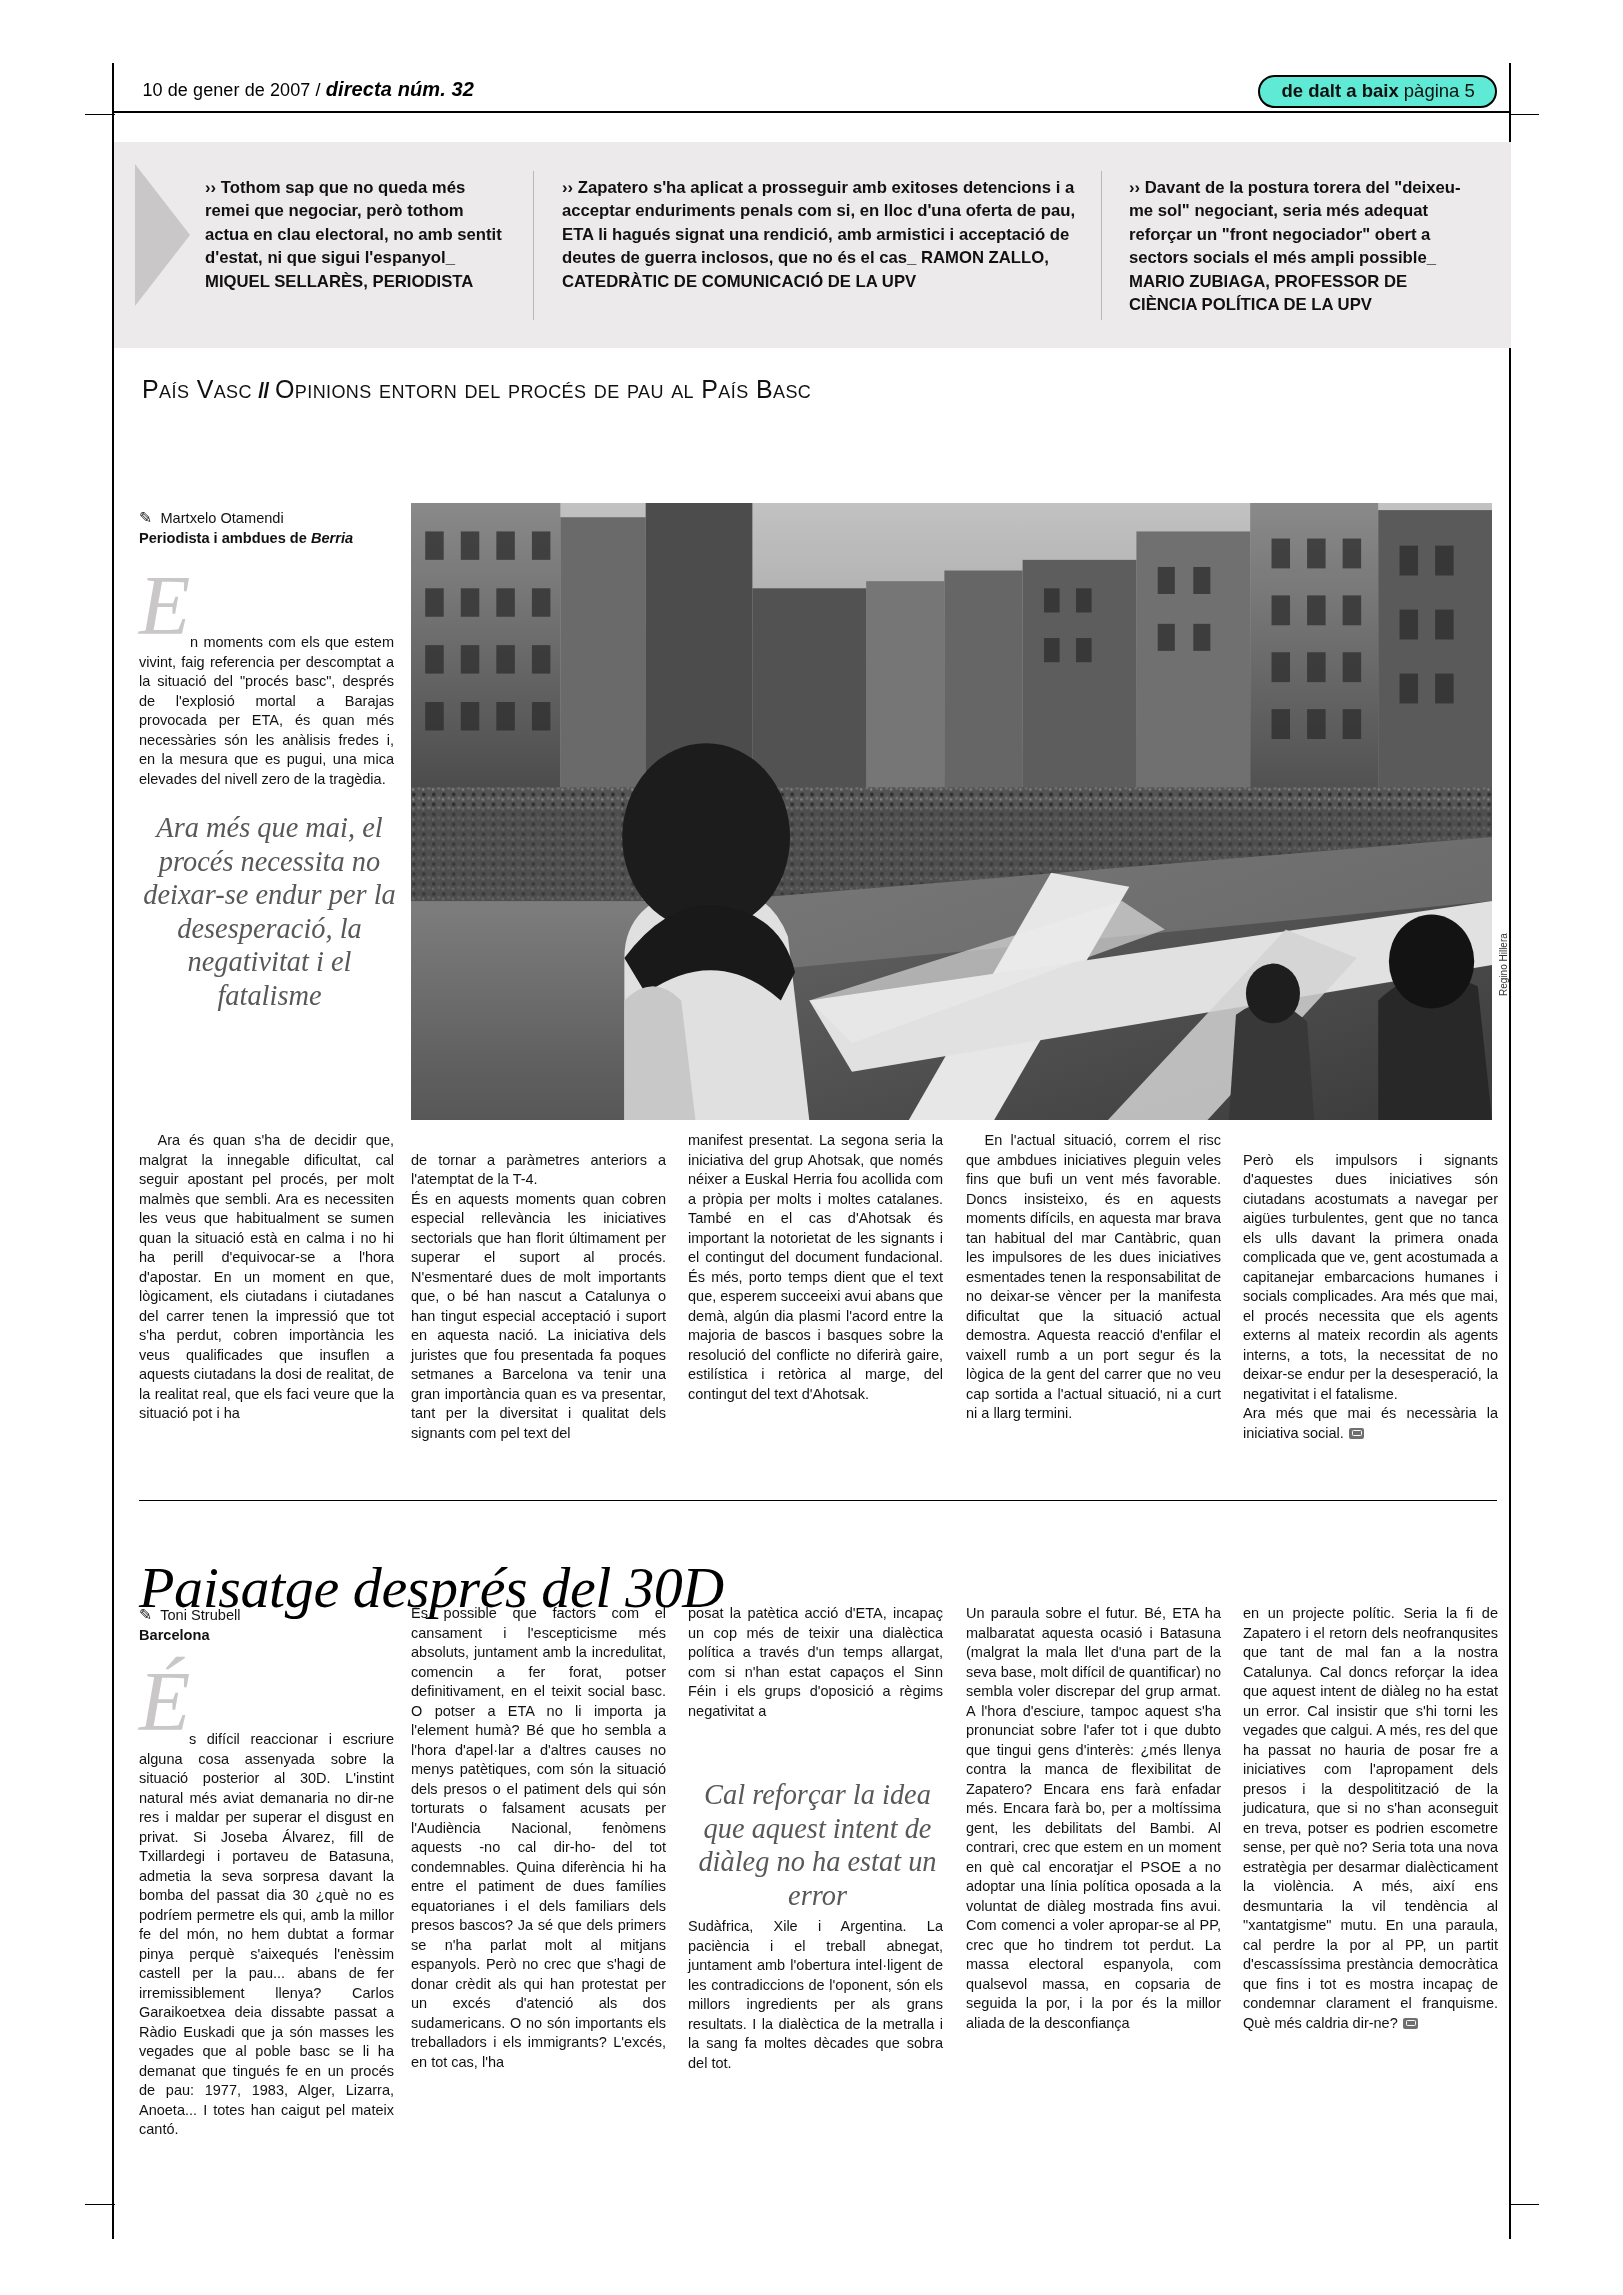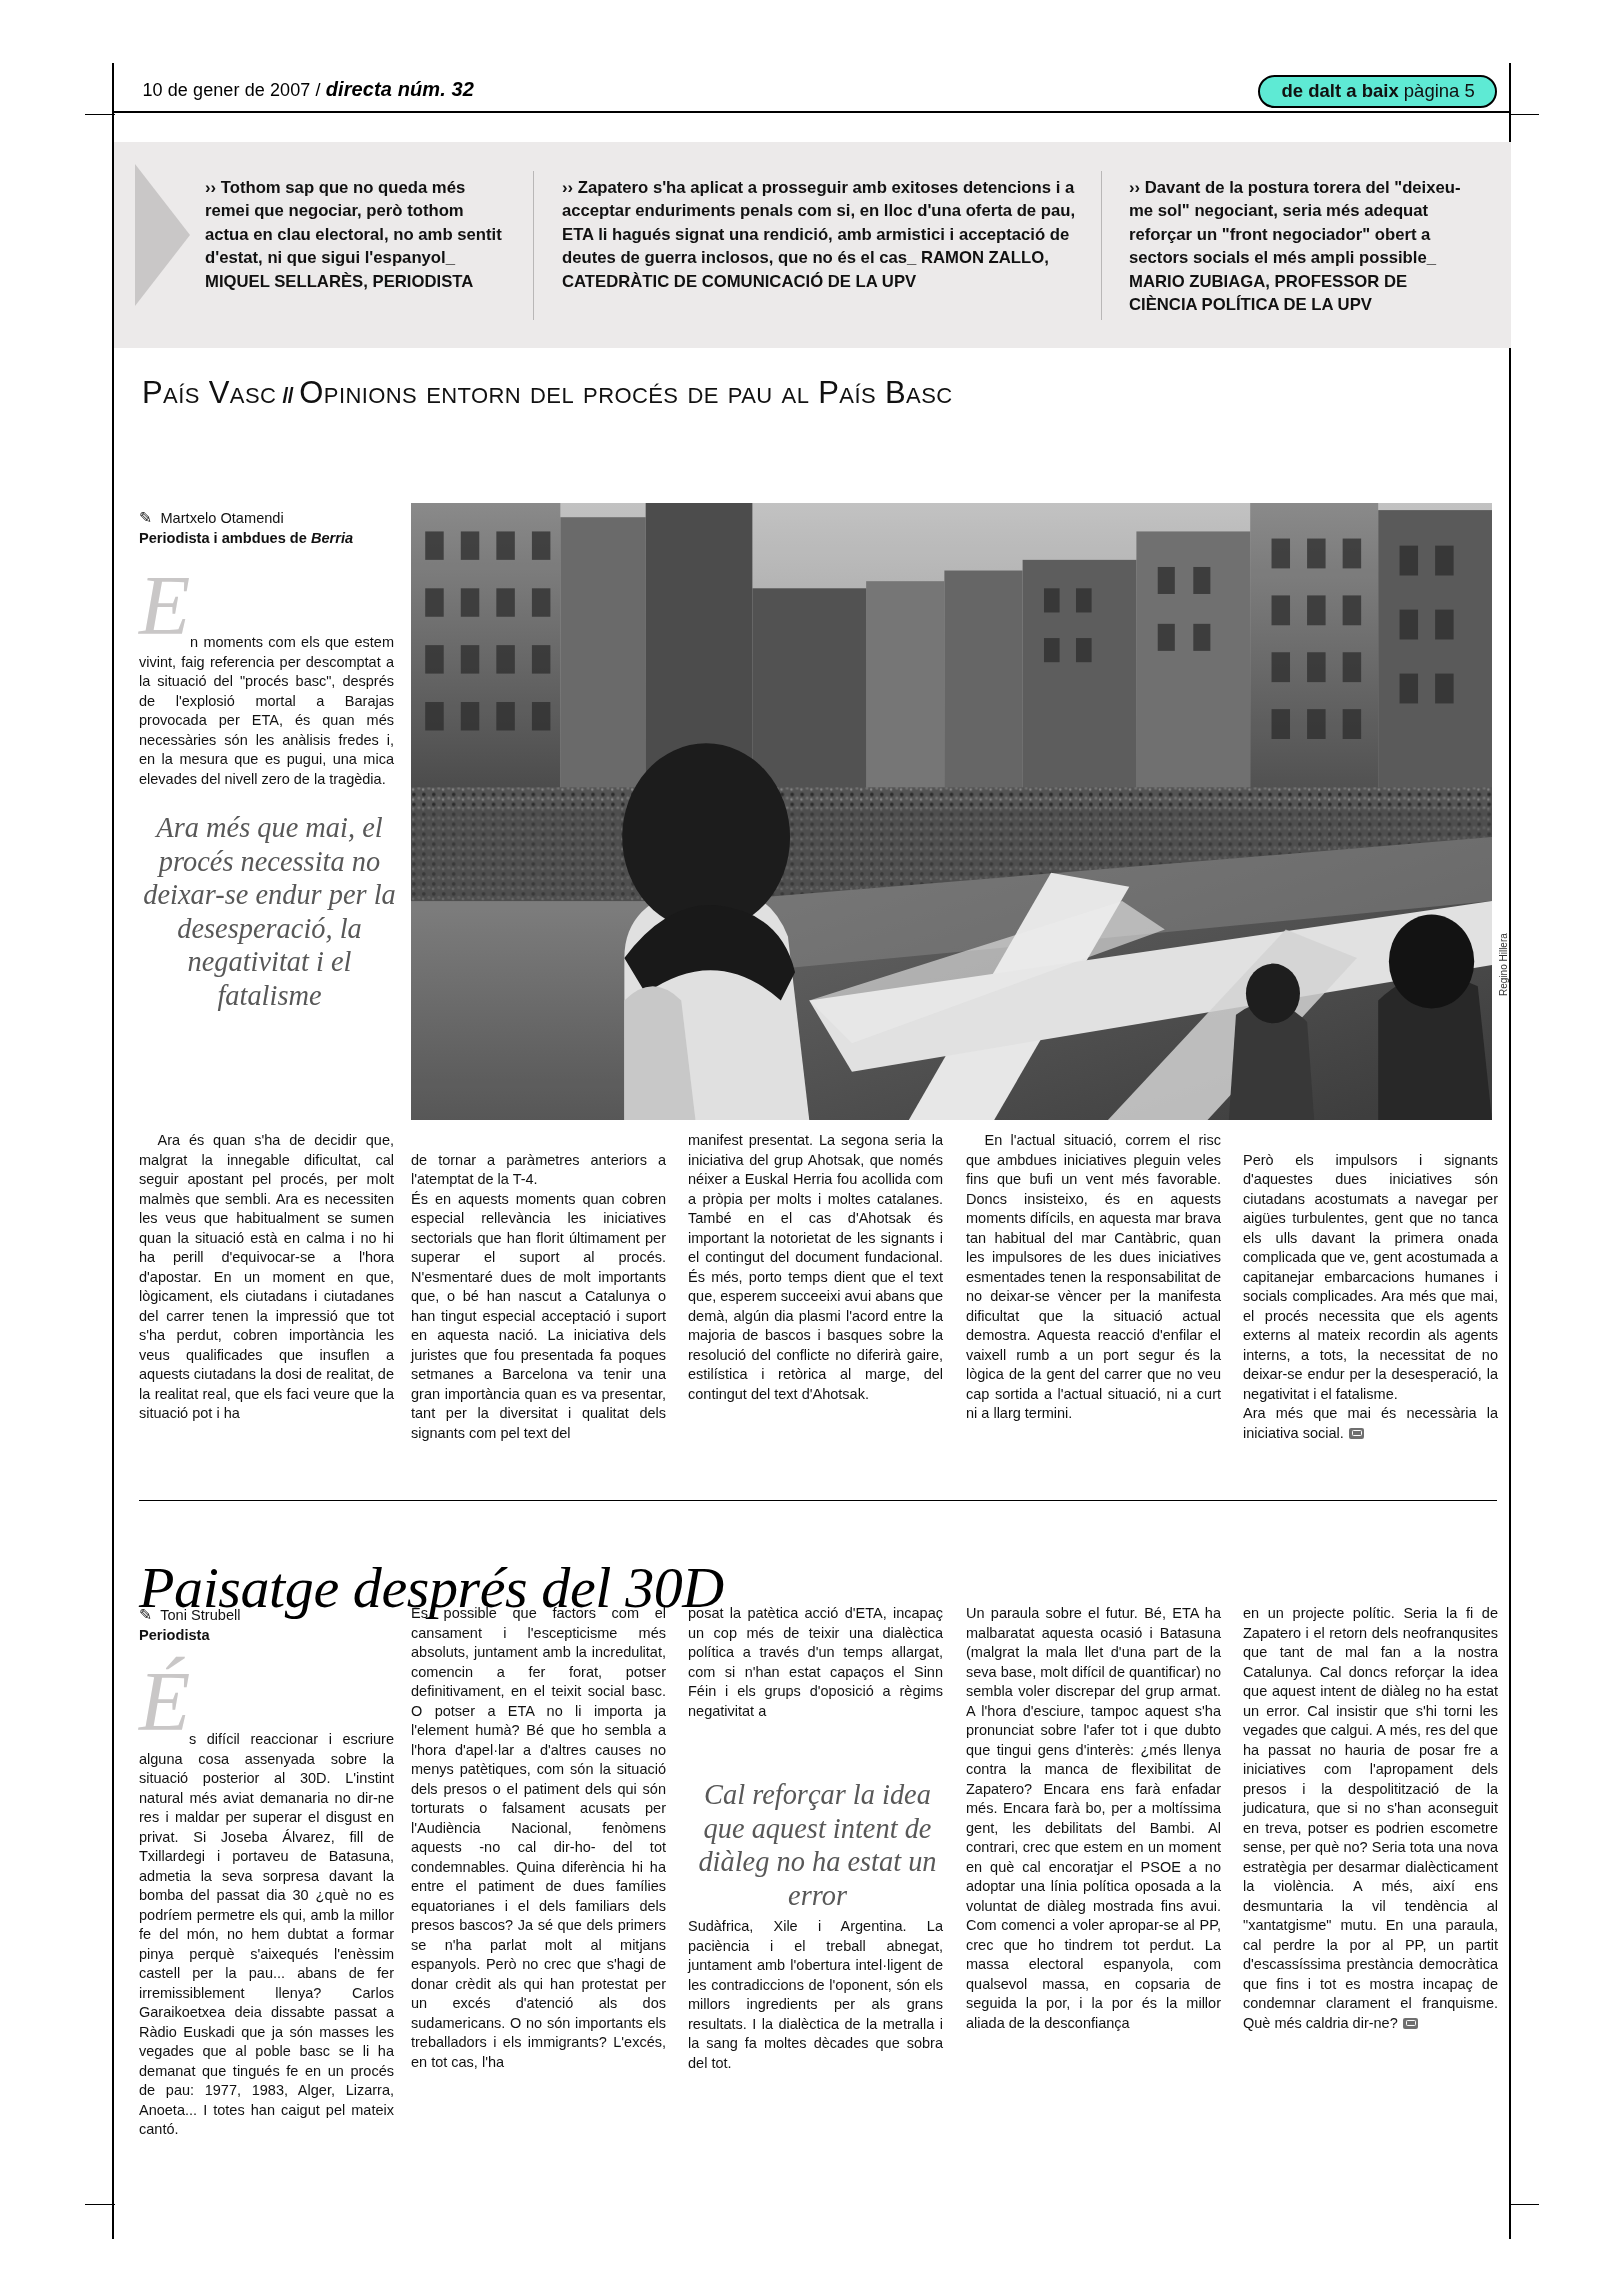--- a/index.html
+++ b/index.html
@@ -126,21 +126,21 @@
     color: #111;
   }
   .kicker .sc {
     font-variant: small-caps;
   }
   .kicker .slashes {
     font-weight: bold;
     letter-spacing: -0.7px;
   }
   .kicker .big {
-    font-size: 31px;
+    font-size: 25px;
   }
 
   
   .headline {
     position: absolute;
     font-family: "Liberation Serif", serif;
     font-style: italic;
     font-weight: normal;
     color: #000;
   }
@@ -468,21 +468,21 @@
 
   <div class="rule-thin" style="left:139px; top:1500px; width:1358px;"></div>
 
   <h1 class="headline" id="headline-2">Paisatge després del 30D</h1>
 
   <div class="byline" style="left:139px; top:1604px; width:256px;">
     <div>
       <span class="pen">✎</span>
       <span class="name">Toni Strubell</span>
     </div>
-    <div class="role">Periodista</div>
+    <div class="role">Barcelona</div>
   </div>
 
   <div class="dropcap" style="left:139px; top:1668px;">É</div>
 
   <div class="col with-drop" style="left:139px; top:1694px; width:255px;">
     <p class="first" style="text-indent:50px;">s difícil reaccionar i escriure alguna cosa assenyada sobre la situació posterior al 30D. L'instint natural més aviat demanaria no dir-ne res i maldar per superar el disgust en privat. Si Joseba Álvarez, fill de Txillardegi i portaveu de Batasuna, admetia la seva sorpresa davant la bomba del passat dia 30 ¿què no es podríem permetre els qui, amb la millor fe del món, no hem dubtat a formar pinya perquè s'aixequés l'enèssim castell per la pau... abans de fer irremissiblement llenya? Carlos Garaikoetxea deia dissabte passat a Ràdio Euskadi que ja són masses les vegades que al poble basc se li ha demanat que tingués fe en un procés de pau: 1977, 1983, Alger, Lizarra, Anoeta... I totes han caigut pel mateix cantó.</p>
   </div>
 
   <div class="col" style="left:411px; top:1604px; width:255px;">
     <p class="first">És possible que factors com el cansament i l'escepticisme més absoluts, juntament amb la incredulitat, comencin a fer forat, potser definitivament, en el teixit social basc. O potser a ETA no li importa ja l'element humà? Bé que ho sembla a l'hora d'apel·lar a d'altres causes no menys patètiques, com són la situació dels presos o el patiment dels qui són torturats o falsament acusats per l'Audiència Nacional, fenòmens aquests -no cal dir-ho- del tot condemnables. Quina diferència hi ha entre el patiment de dues famílies equatorianes i el dels familiars dels presos bascos? Ja sé que dels primers se n'ha parlat molt al mitjans espanyols. Però no crec que s'hagi de donar crèdit als qui han protestat per un excés d'atenció als dos sudamericans. O no són importants els treballadors i els immigrants? L'excés, en tot cas, l'ha</p>

